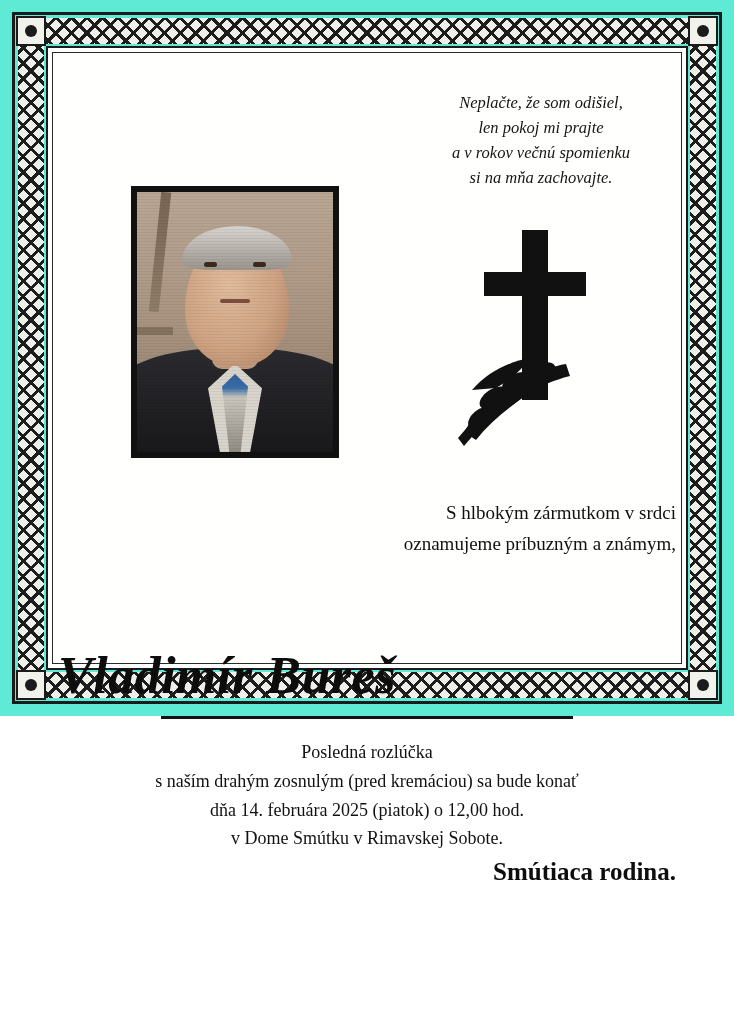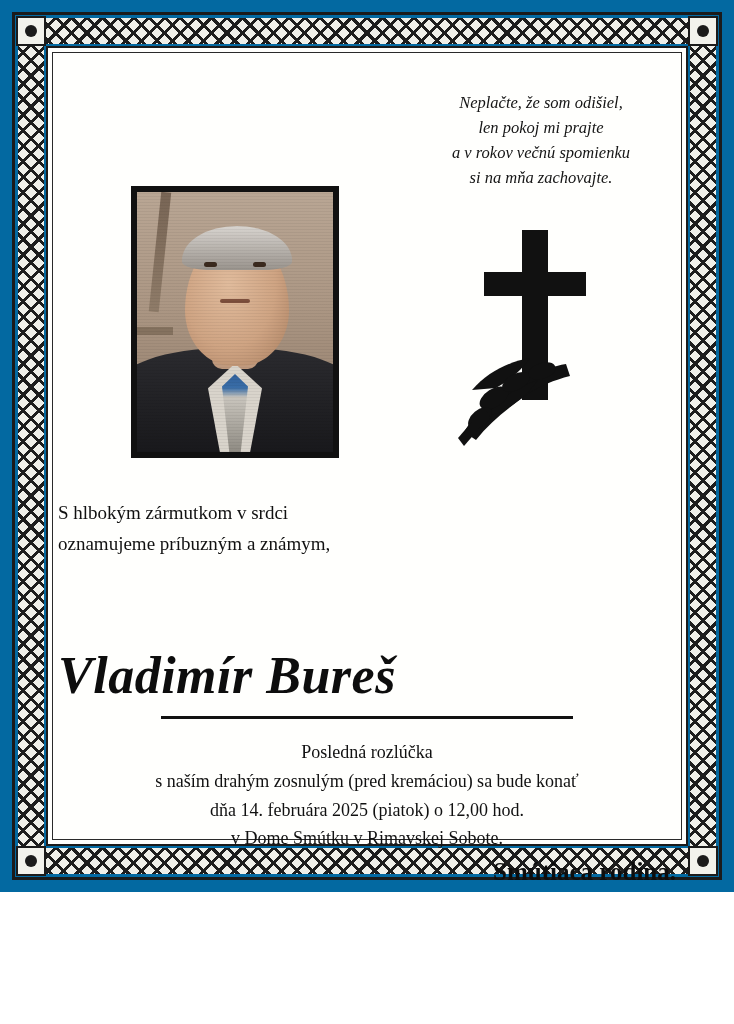--- a/index.html
+++ b/index.html
@@ -11,22 +11,22 @@
     width: 734px;
     height: 1024px;
     font-family: "Liberation Serif", serif;
     color: #111111;
     overflow: hidden;
   }
 
   .card {
     position: relative;
     width: 734px;
-    height: 892px;
-    background: #0369a1;
+    height: 716px;
+    background: #5eead4;
     box-sizing: border-box;
   }
 
   
   .frame-outer {
     position: absolute;
     left: 12px;
     top: 12px;
     right: 12px;
     bottom: 12px;
@@ -226,21 +226,21 @@
     top: 162px;
     width: 176px;
     height: 226px;
   }
 
   .announce {
     position: absolute;
     left: 0;
     right: 0;
     top: 440px;
-    text-align: left;
+    text-align: right;
     font-size: 19px;
     line-height: 1.62;
     color: #111;
   }
   .announce div { white-space: nowrap; }
 
   .name {
     position: absolute;
     left: 0; right: 0;
     top: 588px;

